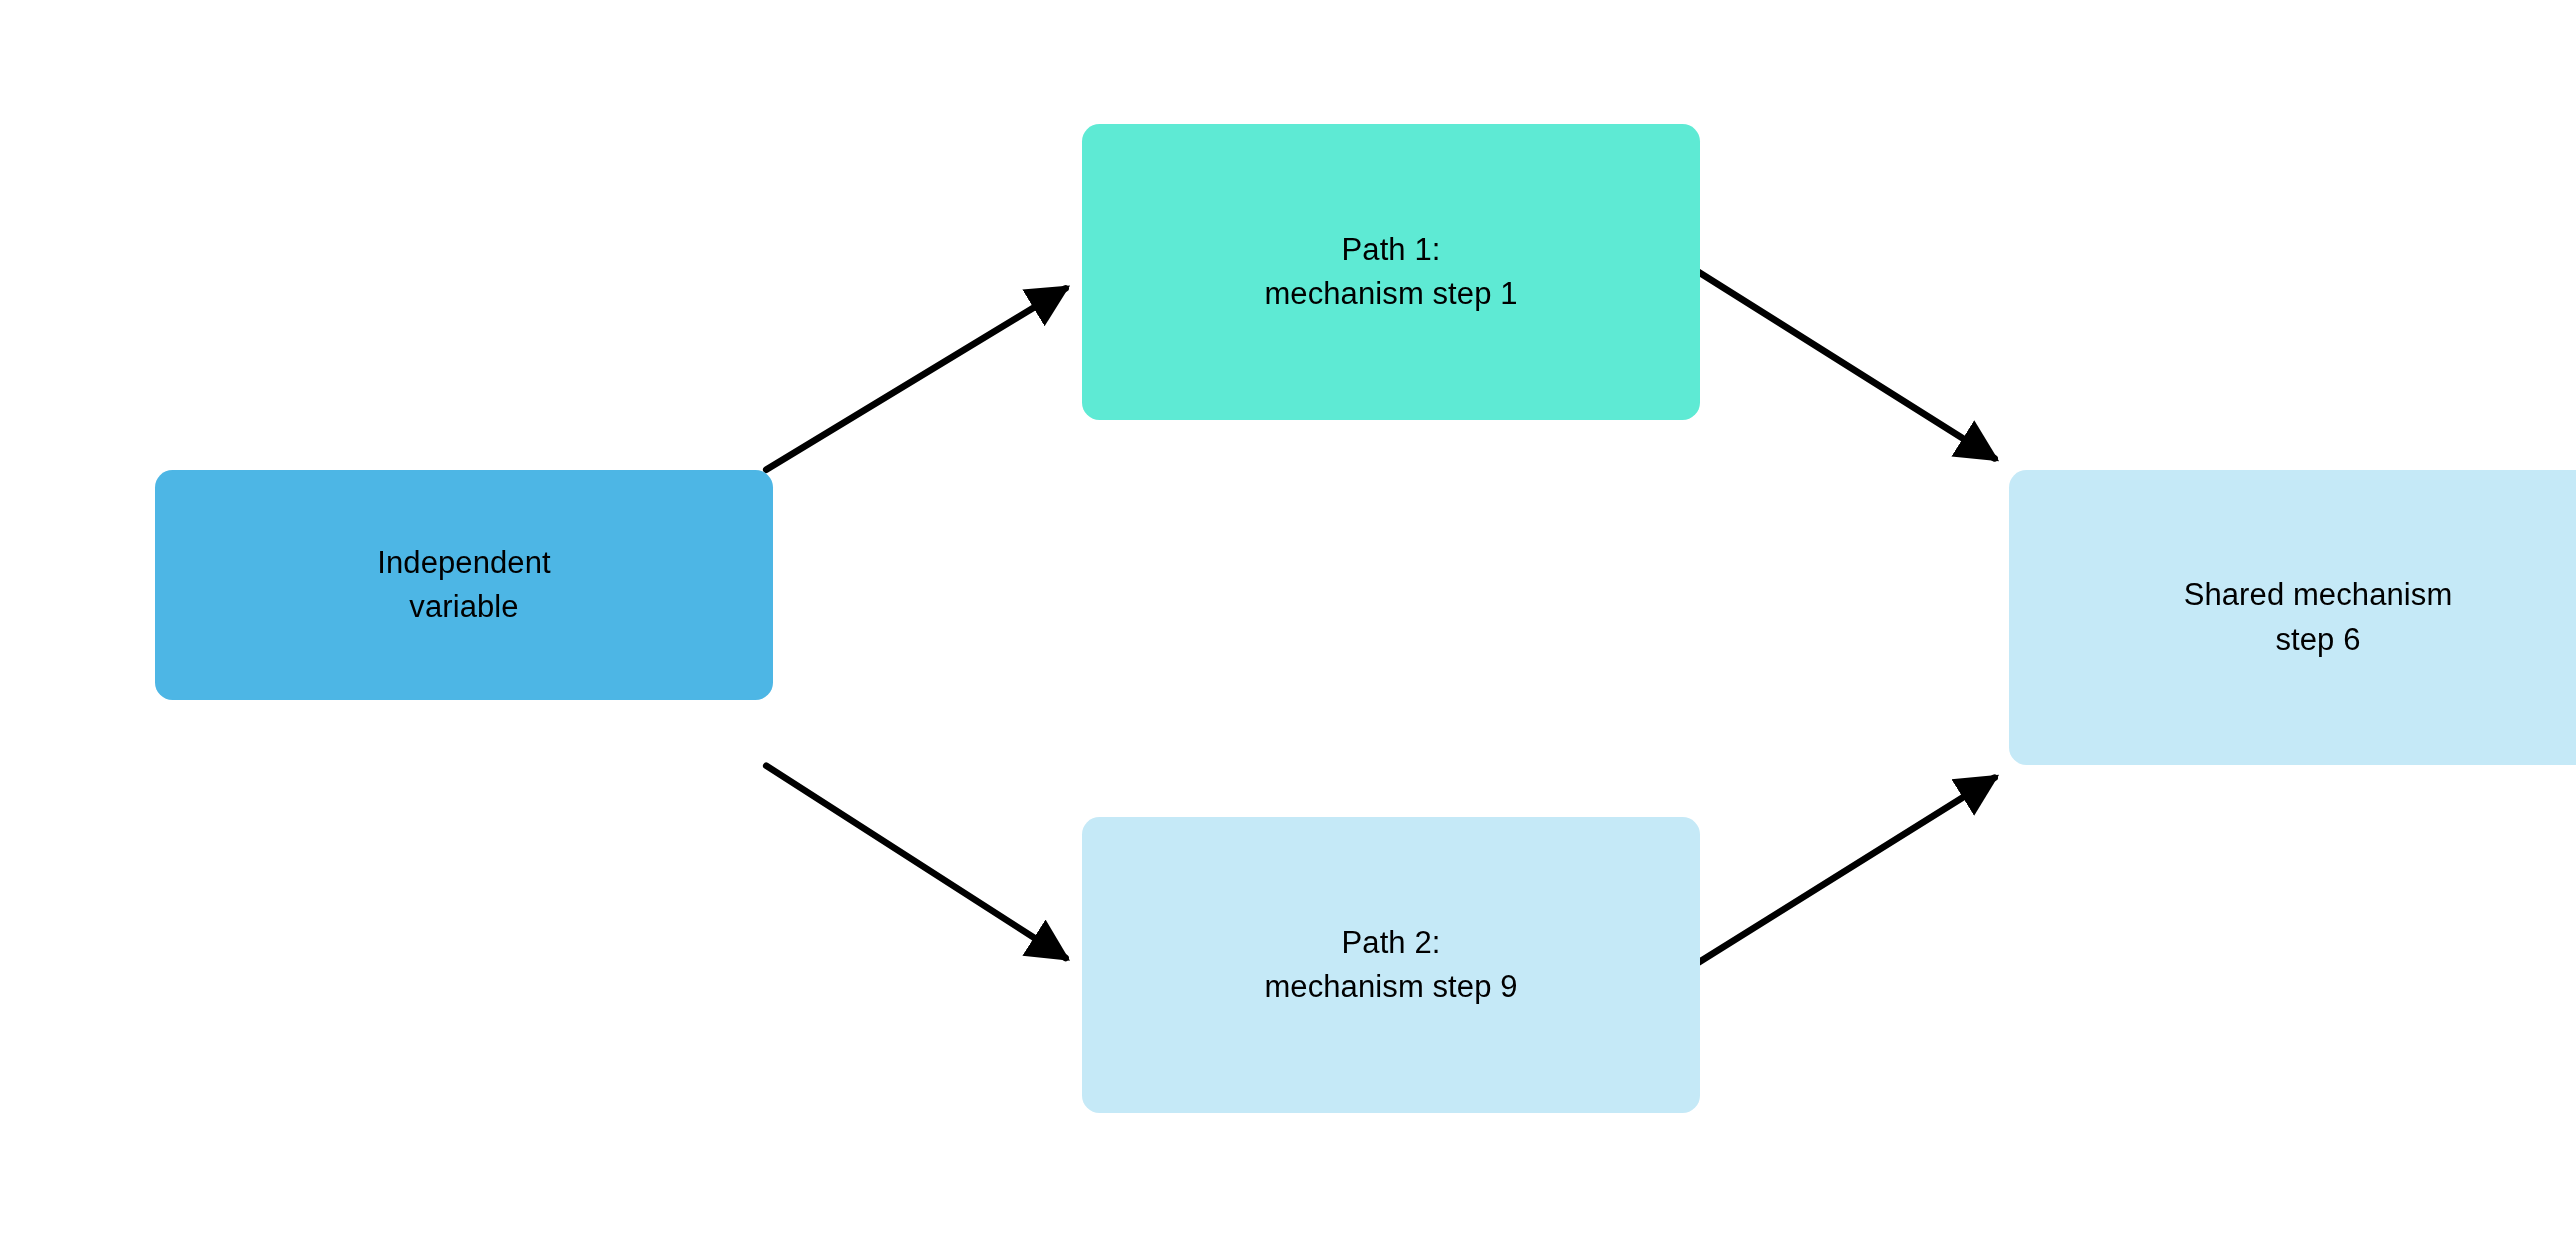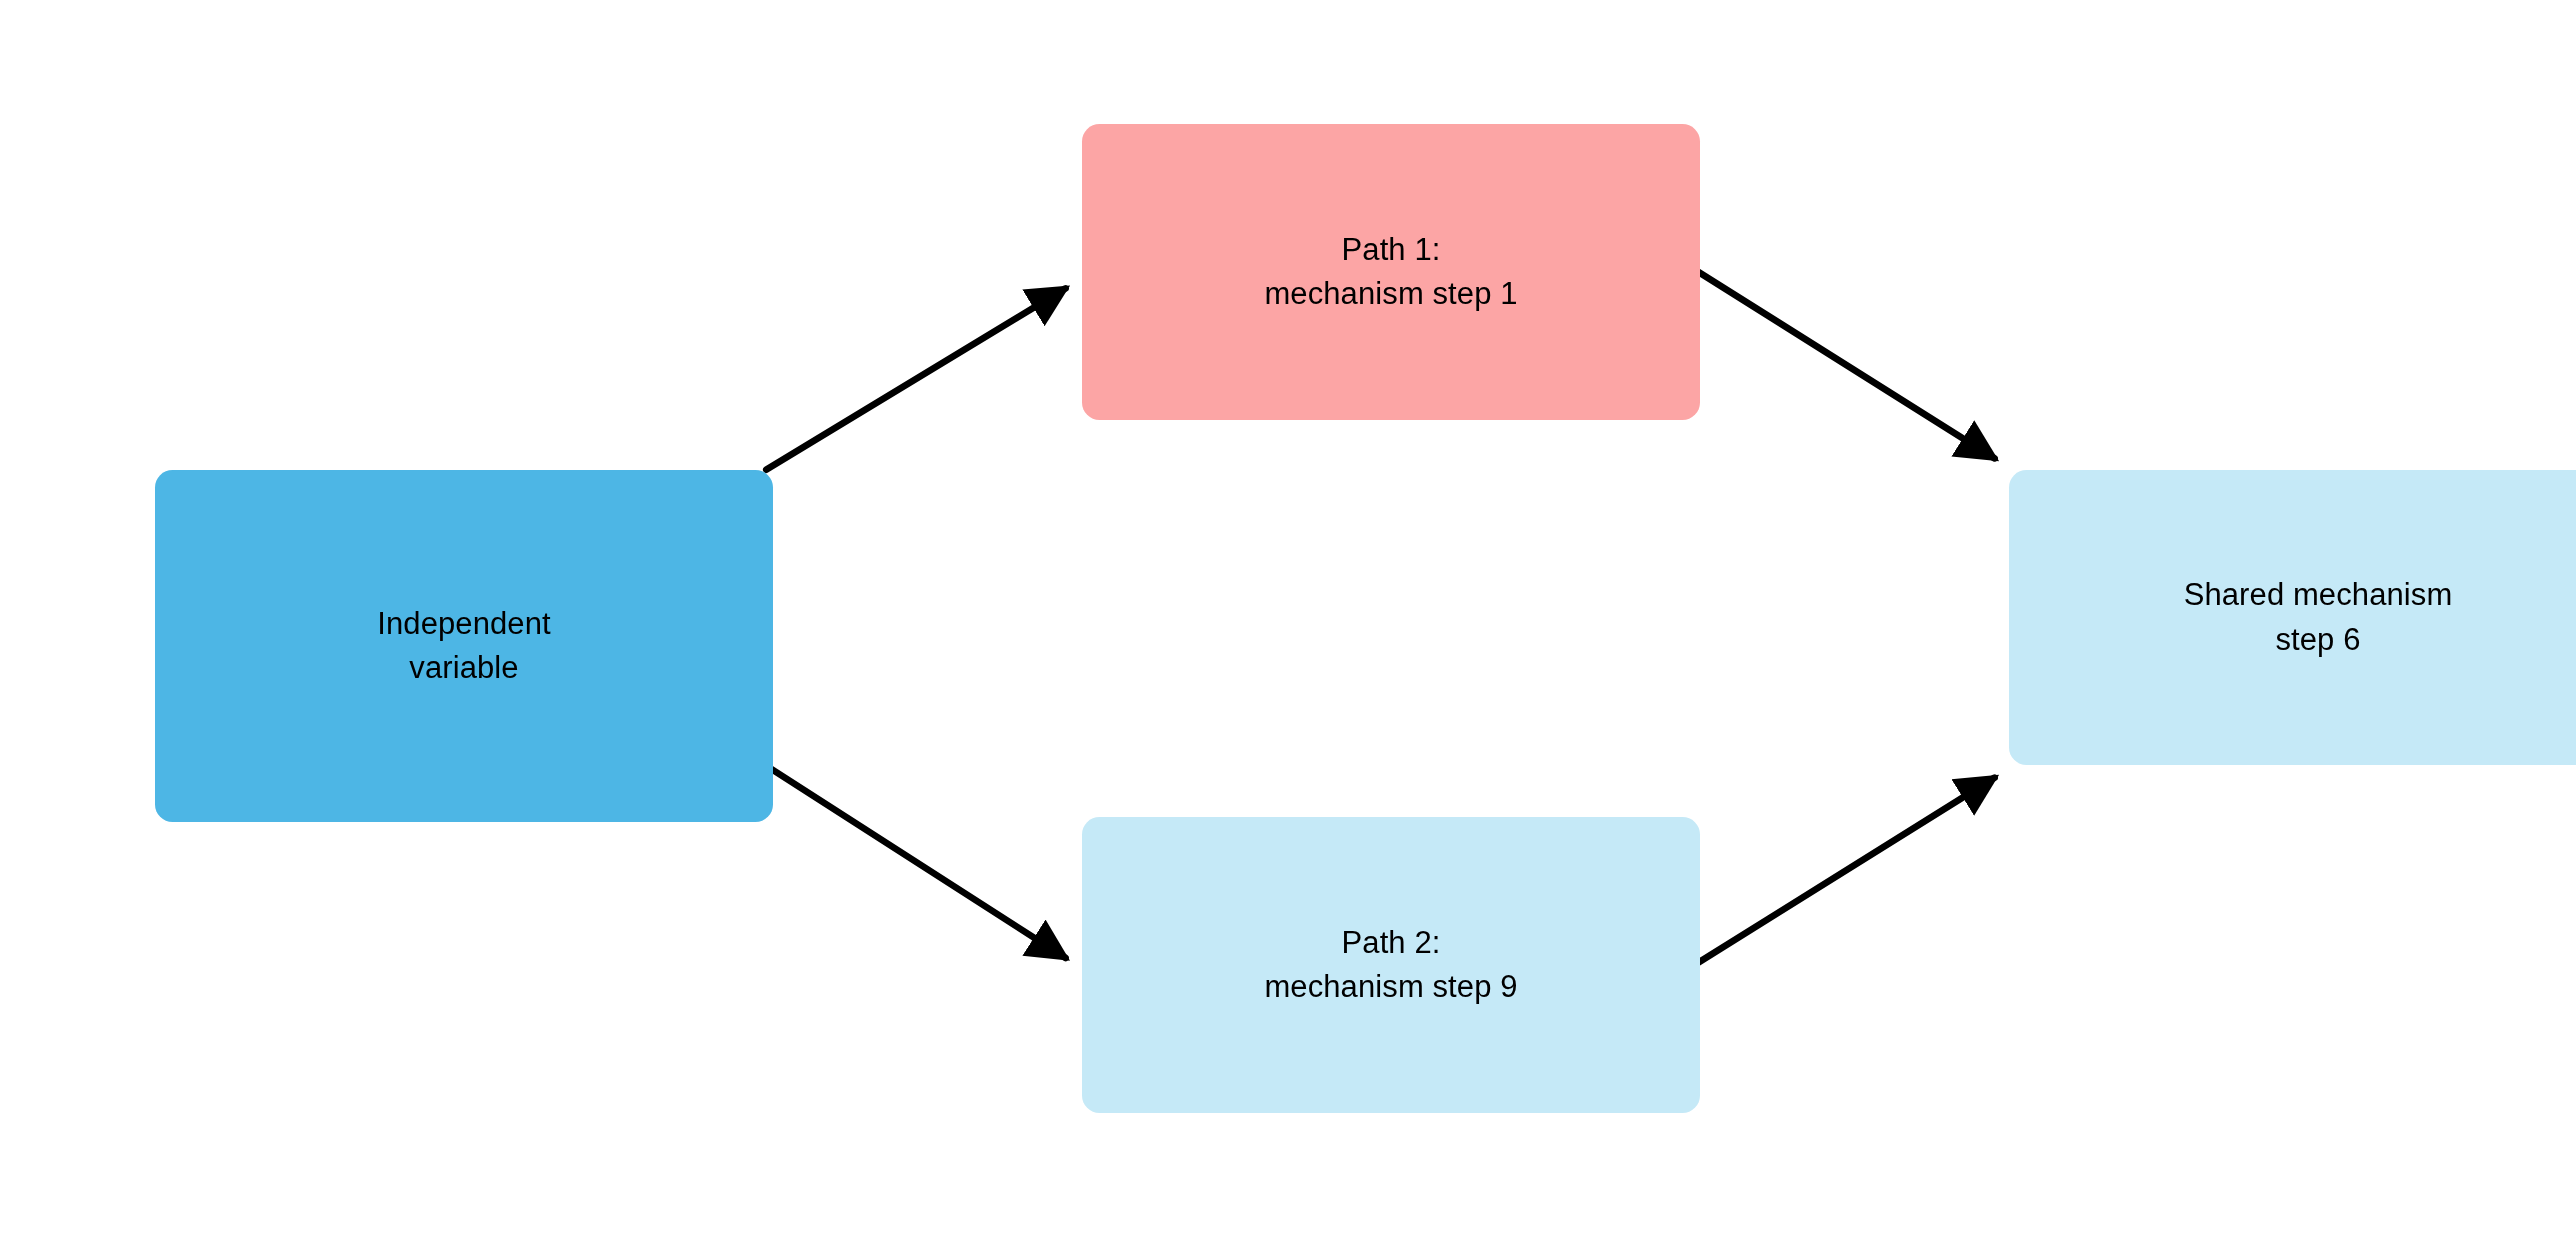--- a/index.html
+++ b/index.html
@@ -34,21 +34,21 @@
     text-align: center;
   }
   .node-label {
     font-size: 31px;
     line-height: 1.42;
     color: #000000;
     white-space: pre-line;
     letter-spacing: 0.1px;
   }
   
-  #node-independent { left: 155px;  top: 470px;  width: 618px; height: 352px; }
+  #node-independent { left: 155px;  top: 470px;  width: 618px; height: 230px; }
   #node-path1       { left: 1082px; top: 124px;  width: 618px; height: 296px; }
   #node-path2       { left: 1082px; top: 817px; width: 618px; height: 296px; }
   #node-shared      { left: 2009px; top: 470px;  width: 618px; height: 295px; }
 </style>
 </head>
 <body>
 
 <div id="canvas">
 
   <svg class="edges" viewBox="0 0 7200 2400" width="3709" height="1236" xmlns="http://www.w3.org/2000/svg">
@@ -77,21 +77,21 @@
     <g>
       <line x1="5092" y1="1198" x2="5672" y2="1198" stroke="#000000" stroke-width="13" stroke-linecap="round" marker-end="url(#arrowhead)"></line>
     </g>
   </svg>
 
   <div class="node" id="node-independent" style="background:#4DB6E5">
     <span class="node-label">Independent
 variable</span>
   </div>
 
-  <div class="node" id="node-path1" style="background:#fca5a5">
+  <div class="node" id="node-path1" style="background:#5eead4">
     <span class="node-label">Path 1:
 mechanism step 1</span>
   </div>
 
   <div class="node" id="node-path2" style="background:#C5E9F7">
     <span class="node-label">Path 2:
 mechanism step 9</span>
   </div>
 
   <div class="node" id="node-shared" style="background:#C5E9F7">

